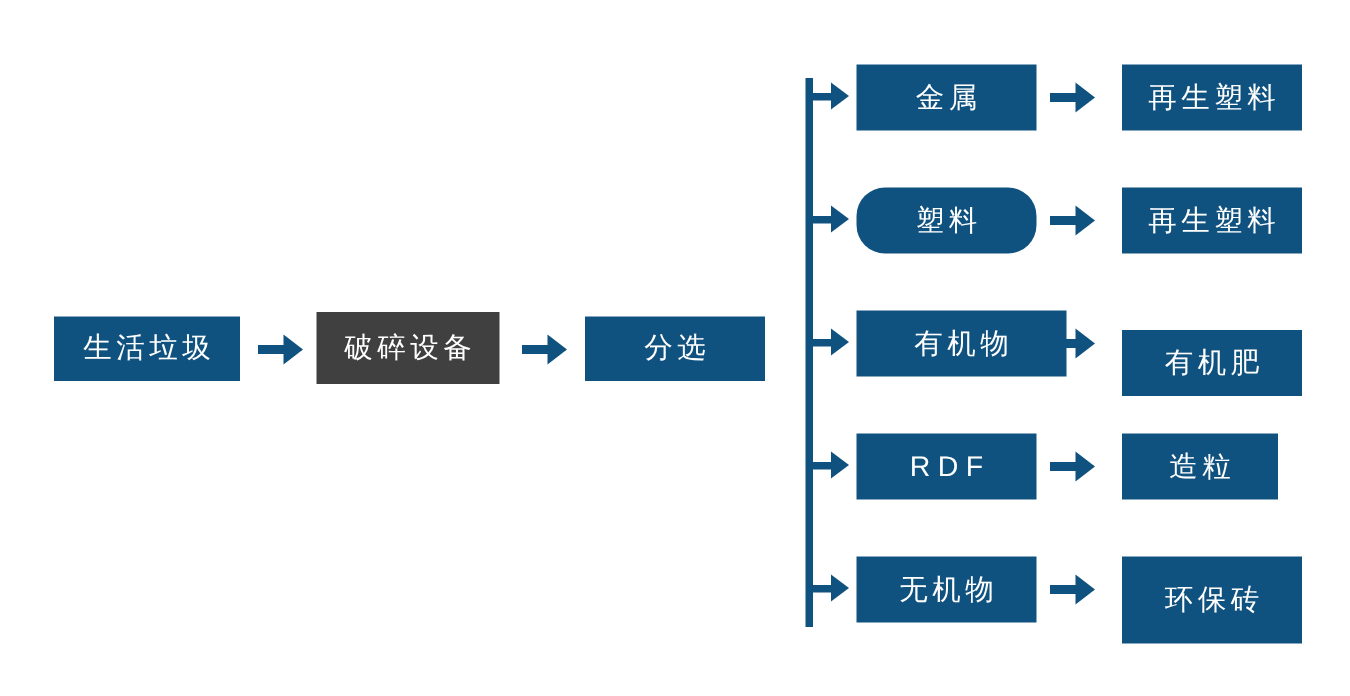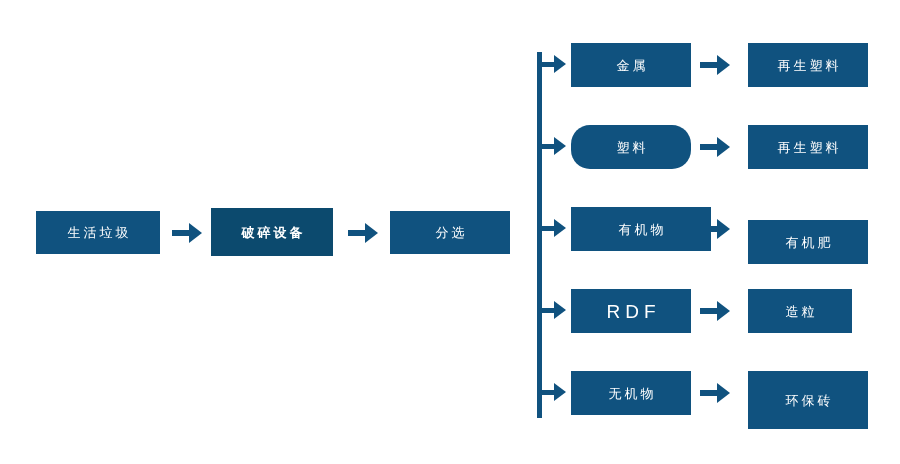--- a/index.html
+++ b/index.html
@@ -19,31 +19,31 @@
     width: 900px;
     height: 464px;
     background: #ffffff;
   }
   .node {
     position: absolute;
     display: flex;
     align-items: center;
     justify-content: center;
     color: #ffffff;
-    font-size: 13px;
+    font-size: 19px;
     letter-spacing: 3px;
     text-indent: 3px;
     font-weight: 400;
     line-height: 1;
     box-sizing: border-box;
     white-space: nowrap;
     user-select: none;
   }
   .node.blue  { background: #10527f; }
-  .node.red   { background: #0c4a6e; font-weight: bold; }
+  .node.red   { background: #404040; }
   .node.latin { letter-spacing: 5px; text-indent: 5px; font-size: 19px; }
 
   
   .arrow {
     position: absolute;
     width: 30px;
     height: 24px;
   }
   .arrow .shaft {
     position: absolute;

